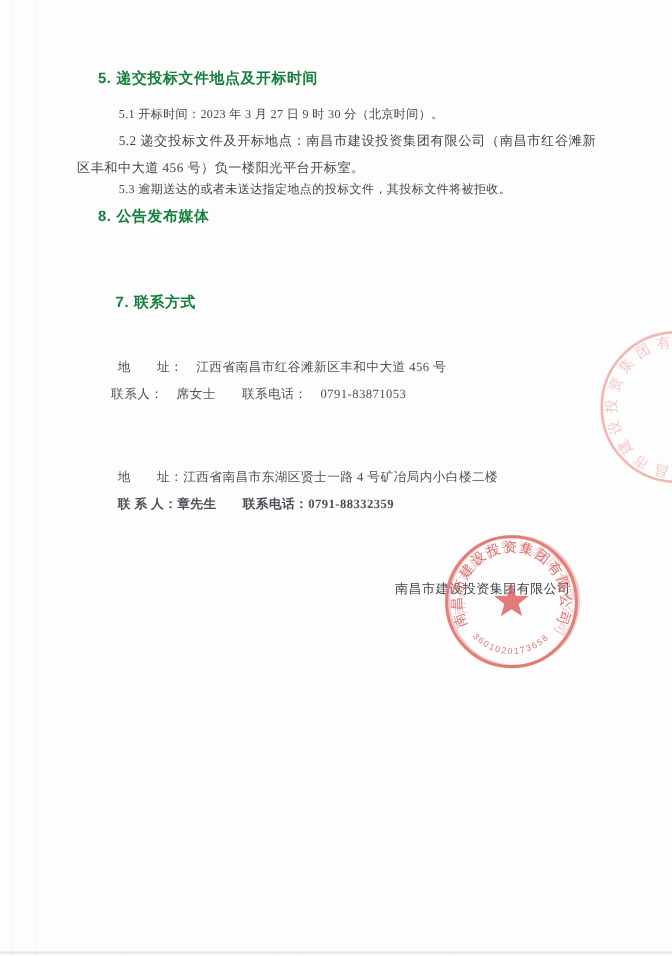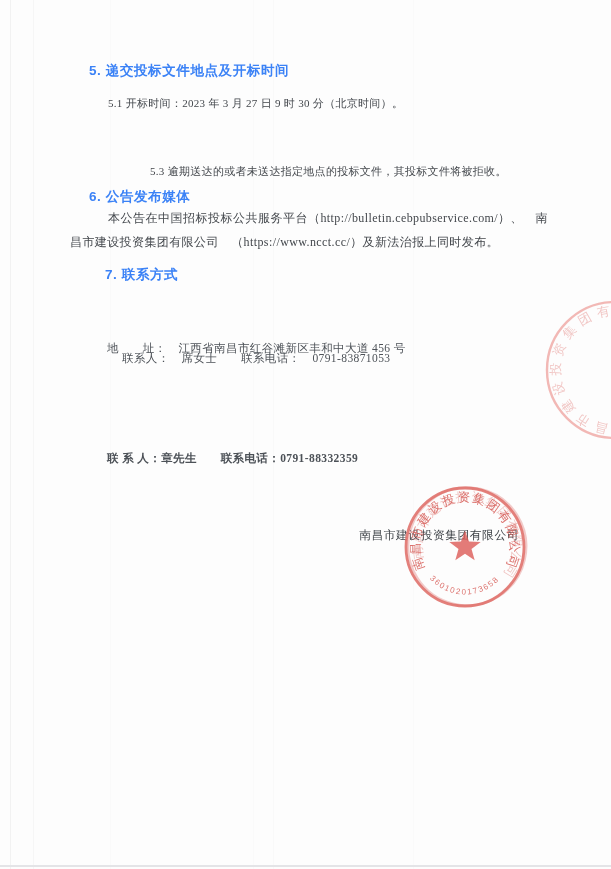--- a/index.html
+++ b/index.html
@@ -7,21 +7,21 @@
     position:relative; width:611px; height:869px;
     background:#fdfdfd; overflow:hidden;
     font-family:"Liberation Serif","DejaVu Serif",serif;
     color:#43474c;
   }
   .streak { position:absolute; top:0; bottom:0; width:1px; pointer-events:none; }
   .bottom-edge { position:absolute; left:0; right:0; top:865px; height:2px; background:#e4e4e7; }
   .h {
     position:absolute; white-space:nowrap;
     font-family:"Liberation Sans","DejaVu Sans",sans-serif;
-    font-weight:bold; font-size:13.5px; letter-spacing:0.6px; color:#3b82f6;text-align:center;
+    font-weight:bold; font-size:13.5px; letter-spacing:0.6px; color:#15803d;text-align:center;
   }
   .line { position:absolute; white-space:nowrap; font-size:11px; letter-spacing:0.3px; }
   .para {
     position:absolute; font-size:12px; line-height:24.3px;
     text-align:justify; text-indent:38px; letter-spacing:0.4px;
   }
   .contact { font-size:11.5px; color:#4c5157; letter-spacing:0.4px; }
   .sig {
     position:absolute; top:524px; left:288px; width:231px;
     text-align:right; font-size:11.8px; line-height:23.4px;
@@ -37,30 +37,31 @@
   <div class="streak" style="left:10px;  background:#f2f2f2;"></div>
   <div class="streak" style="left:33px;  background:#f6f6f6;"></div>
   <div class="streak" style="left:110px; background:#fafafa;"></div>
   <div class="streak" style="left:253px; background:#fafafa;"></div>
   <div class="streak" style="left:273px; background:#f9f9f9;"></div>
   <div class="streak" style="left:413px; background:#fafafa;"></div>
   <div class="bottom-edge"></div>
 
   <div class="h" style="left:89px; top:62px;">5. 递交投标文件地点及开标时间</div>
   <div class="line" style="left:108px; top:96px;">5.1 开标时间：2023 年 3 月 27 日 9 时 30 分（北京时间）。</div>
-  <div class="line" style="left:108px; top:164px;margin-left:42px;">5.3 逾期送达的或者未送达指定地点的投标文件，其投标文件将被拒收。</div>
+  <div class="para" style="left:70px; top:116px; width:472px;">5.2 递交投标文件及开标地点：南昌市建设投资集团有限公司（南昌市红谷滩新区丰和中大道 456 号）负一楼阳光平台开标室。</div>
+  <div class="line" style="left:108px; top:164px;">5.3 逾期送达的或者未送达指定地点的投标文件，其投标文件将被拒收。</div>
 
-  <div class="h" style="left:89px; top:188px;">6. 公告发布媒体</div>
-  <div class="para" style="left:70px; top:206px; width:478px;">本公告在中国招标投标公共服务平台（http://bulletin.cebpubservice.com/）、　南昌市建设投资集团有限公司　（https://www.ncct.cc/）及新法治报上同时发布。</div>
+  <div class="h" style="left:89px; top:188px;">8. 公告发布媒体</div>
 
   <div class="h" style="left:105px; top:266px;">7. 联系方式</div>
 
-  <div class="line contact" style="left:107px; top:326px;margin-top:15px;">地　　址：　江西省南昌市红谷滩新区丰和中大道 456 号</div>
-  <div class="line contact" style="left:122px; top:351px;">联系人：　席女士　　联系电话：　0791-83871053</div>
+  <div class="line contact" style="left:107px; top:326px;">地　　址：　江西省南昌市红谷滩新区丰和中大道 456 号</div>
+  <div class="line contact" style="left:101px; top:351px;">联系人：　席女士　　联系电话：　0791-83871053</div>
 
+  <div class="line contact" style="left:107px; top:426px;">地　　址：江西省南昌市东湖区贤士一路 4 号矿冶局内小白楼二楼</div>
   <div class="line contact" style="left:107px; top:451px;font-weight:bold;">联 系 人：章先生　　联系电话：0791-88332359</div>
 
   <svg class="seal-svg" style="left:543px; top:296px;" width="150" height="150" viewBox="0 0 150 150">
     <circle cx="72" cy="74" r="68" fill="none" stroke="#efa6a3" stroke-width="2.4" opacity="0.8"></circle>
     <defs>
       <path id="edgeArc" d="M 23.4 99.8 A 55 55 0 1 1 120.6 99.8" fill="none"></path>
     </defs>
     <g transform="rotate(-75 72 74)" opacity="0.55">
       <text font-size="13" fill="#e89b98" letter-spacing="2" font-family="Liberation Serif, DejaVu Serif, serif">
         <textPath href="#edgeArc" textLength="238">南昌市建设投资集团有限公司</textPath>

